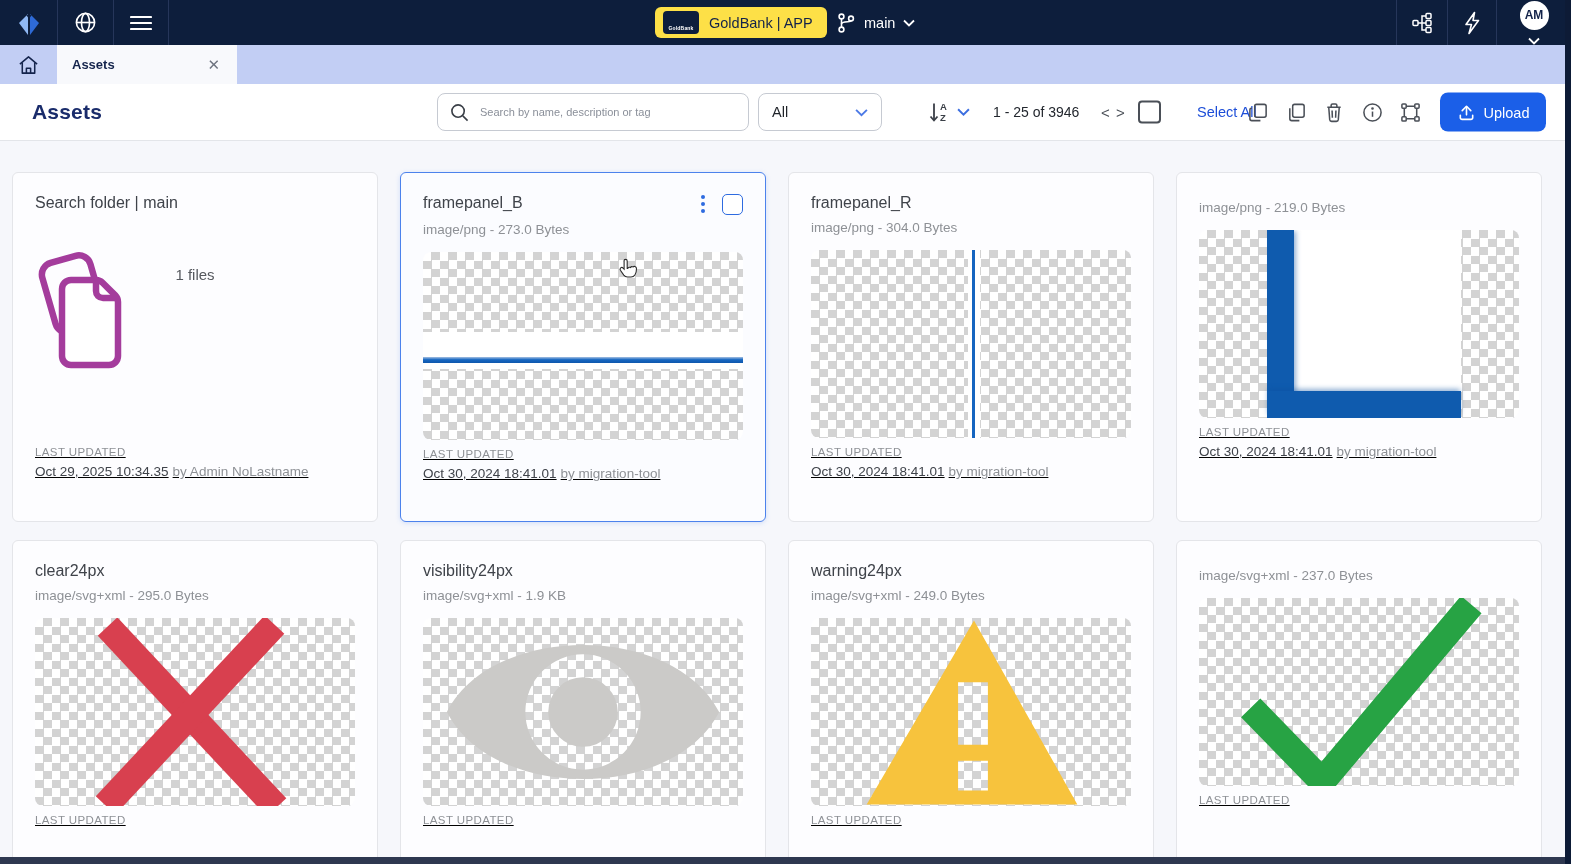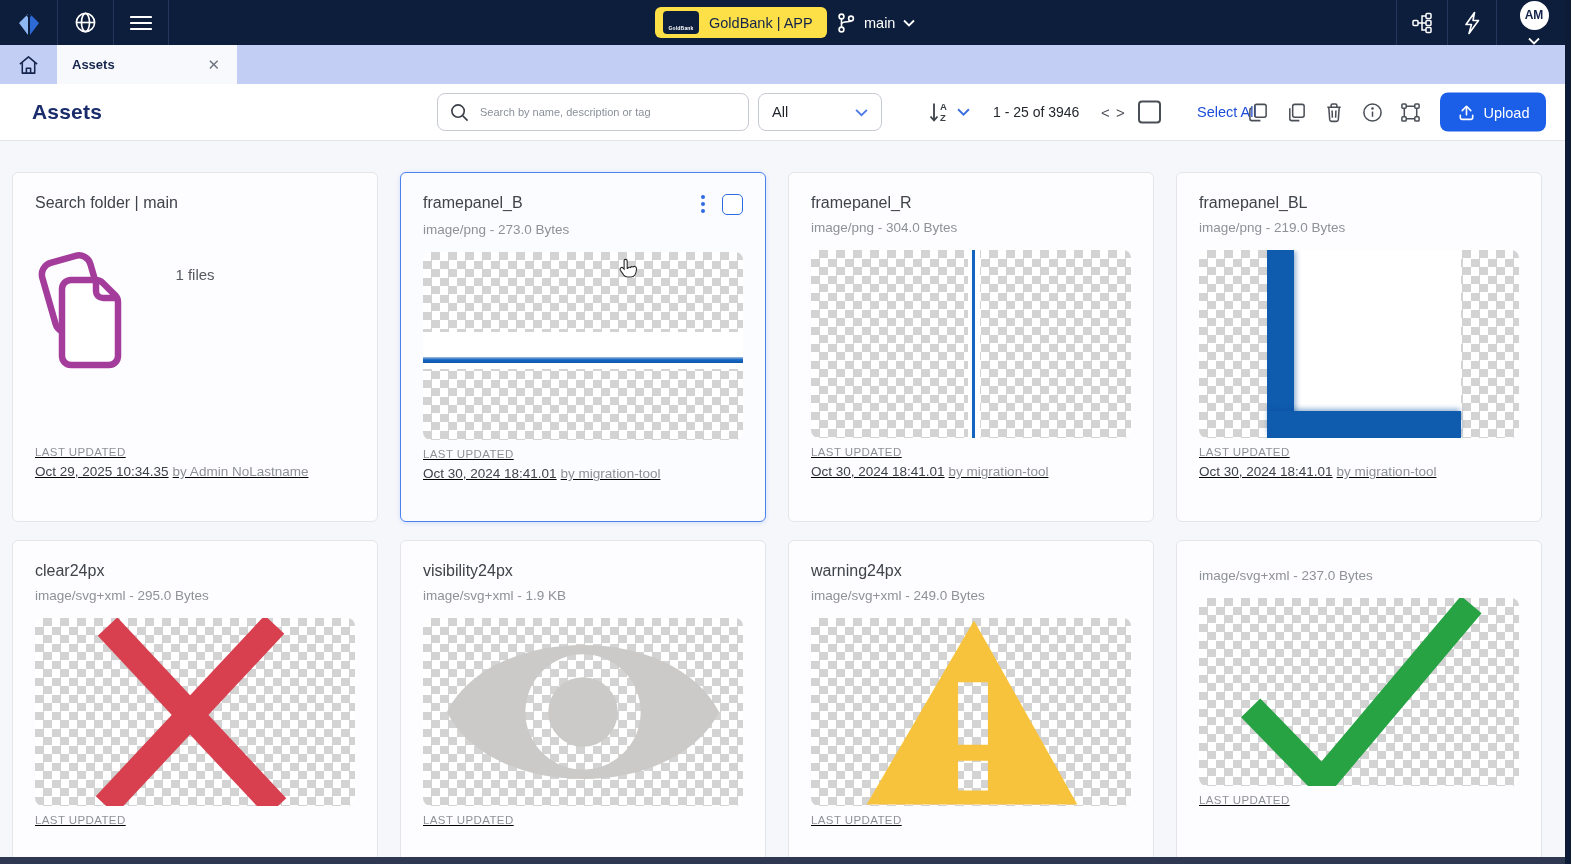--- a/index.html
+++ b/index.html
@@ -327,23 +327,20 @@
         <div class="band-v">
           <div class="blue-line-v"></div>
         </div>
       </div>
       <div class="updated">
         <div class="updated-label">LAST UPDATED</div>
         <div class="updated-line"><span class="updated-date">Oct 30, 2024 18:41.01</span><span class="updated-by">by migration-tool</span></div>
       </div>
     </article>
     <article class="card">
-      <div class="card-head">
-        <div class="card-title">framepanel_BL</div>
-      </div>
       <div class="card-meta">image/png - 219.0 Bytes</div>
       <div class="preview checker">
         <div class="bl-white"></div>
                   <div class="bl-v"></div>
                   <div class="bl-h"></div>
       </div>
       <div class="updated">
         <div class="updated-label">LAST UPDATED</div>
         <div class="updated-line"><span class="updated-date">Oct 30, 2024 18:41.01</span><span class="updated-by">by migration-tool</span></div>
       </div>

